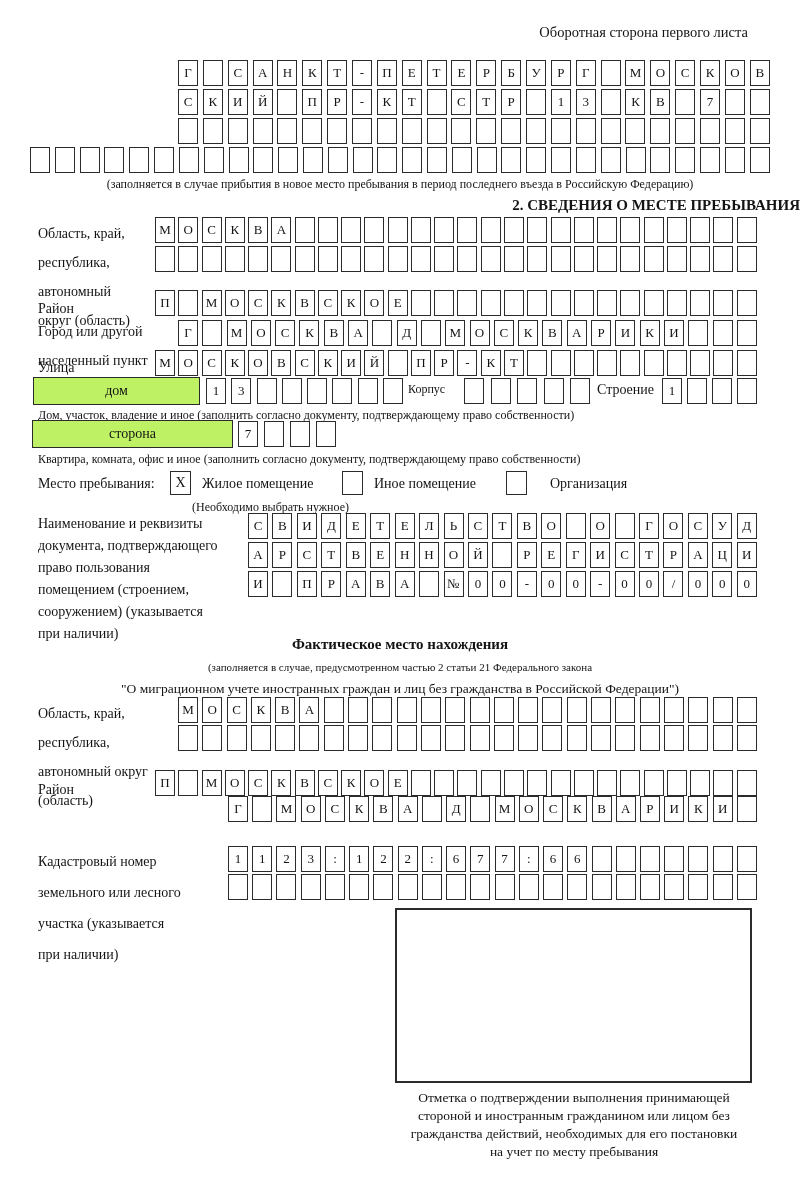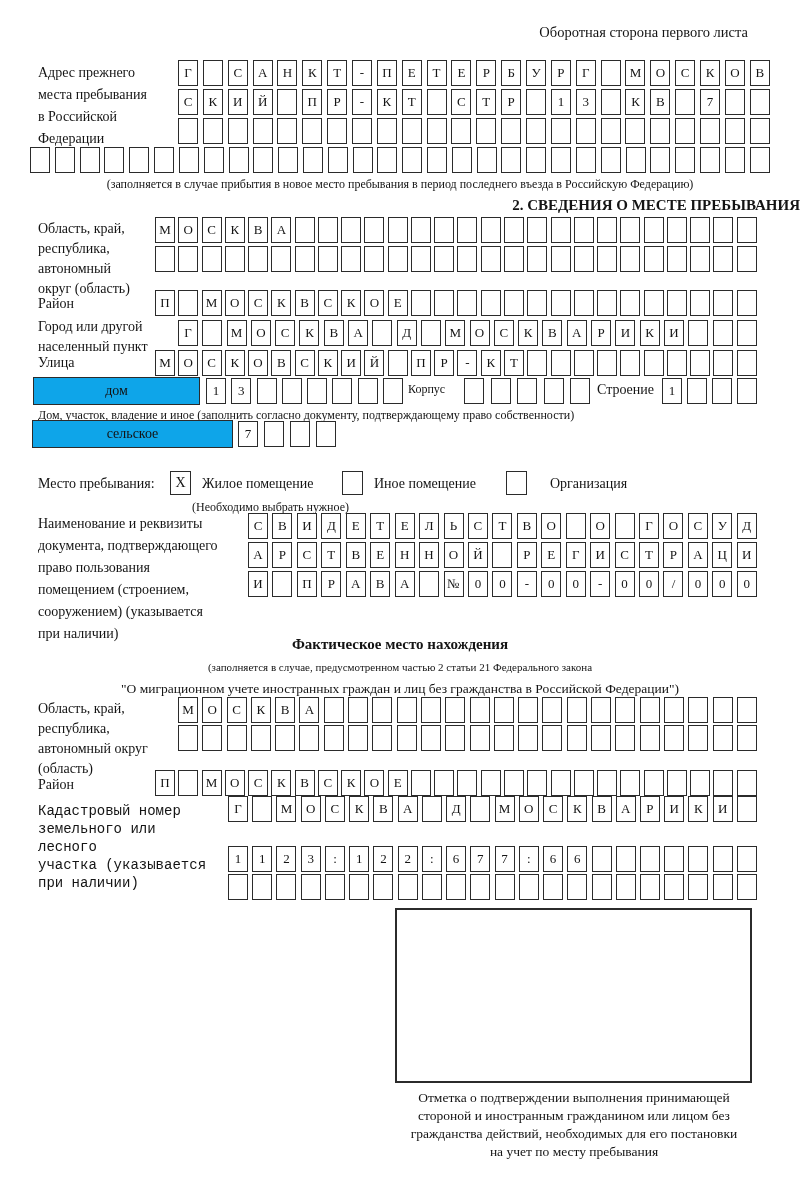--- a/index.html
+++ b/index.html
@@ -1,54 +1,50 @@
 <!DOCTYPE html>
 <html><head>
 <meta charset="utf-8">
 <style>
   html,body{margin:0;padding:0;background:#fff;}
   .page{
     position:relative;width:800px;height:1180px;background:#fff;
     font-family:"Liberation Serif","DejaVu Serif",serif;color:#141414;overflow:hidden;
   }
   .abs{position:absolute;}
-  .label{font-size:14px;line-height:20px;white-space:pre-line;}
+  .label{font-size:14px;line-height:29px;white-space:pre-line;}
   .lh21{line-height:21px;}
   .note{font-size:12px;}
   .center{left:0;width:800px;text-align:center;}
   .hdr{font-weight:bold;font-size:15px;}
   .cellrow{position:absolute;display:flex;justify-content:space-between;height:26px;}
   .cell{
     width:20px;height:26px;border:1.5px solid #2b2b2b;box-sizing:border-box;flex:0 0 auto;
     display:flex;align-items:center;justify-content:center;
     font-size:13px;background:#fff;
   }
   .boxlabel{
-    position:absolute;border:1.5px solid #2b2b2b;box-sizing:border-box;background:#0ea5e9;
+    position:absolute;border:1.5px solid #2b2b2b;box-sizing:border-box;background:#bef264;
     display:flex;align-items:center;justify-content:center;font-size:14px;
   }
   .checkbox{
     position:absolute;width:21px;height:24px;border:1.5px solid #2b2b2b;box-sizing:border-box;
     display:flex;align-items:center;justify-content:center;font-size:14px;background:#fff;
   }
   .opt{position:absolute;font-size:14px;}
   .stampbox{position:absolute;border:2px solid #2b2b2b;box-sizing:border-box;background:#fff;}
   .caption{font-size:13.5px;line-height:18px;text-align:center;white-space:pre-line;}
 </style>
 </head>
 <body>
 
 <div class="page">
 
   <div class="abs" style="top:24px;right:52px;font-size:14.5px;">Оборотная сторона первого листа</div>
 
-  <div class="abs label" style="left:38px;top:62px;width:150px;line-height:22px;">Адрес прежнего
-места пребывания
-в Российской
-Федерации</div>
   <div class="cellrow" style="left:178px;top:60px;width:592px;">
       <span class="cell">Г</span>
       <span class="cell"></span>
       <span class="cell">С</span>
       <span class="cell">А</span>
       <span class="cell">Н</span>
       <span class="cell">К</span>
       <span class="cell">Т</span>
       <span class="cell">-</span>
       <span class="cell">П</span>
@@ -327,27 +323,28 @@
     </div>
   <div class="abs" style="left:597px;top:382px;font-size:14px;">Строение</div>
   <div class="cellrow" style="left:662px;top:378px;width:95px;">
       <span class="cell">1</span>
       <span class="cell"></span>
       <span class="cell"></span>
       <span class="cell"></span>
     </div>
   <div class="abs note" style="left:38px;top:408px;">Дом, участок, владение и иное (заполнить согласно документу, подтверждающему право собственности)</div>
 
-  <div class="boxlabel" style="left:32px;top:420px;width:201px;height:28px;">сельское</div>
+  <div class="boxlabel" style="left:32px;top:420px;width:201px;height:28px;">сторона</div>
   <div class="cellrow" style="left:238px;top:421px;width:98px;">
       <span class="cell">7</span>
       <span class="cell"></span>
       <span class="cell"></span>
       <span class="cell"></span>
     </div>
+  <div class="abs note" style="left:38px;top:452px;">Квартира, комната, офис и иное (заполнить согласно документу, подтверждающему право собственности)</div>
 
   <div class="abs" style="left:38px;top:476px;font-size:14px;">Место пребывания:</div>
   <span class="checkbox" style="left:170px;top:471px;">X</span>
   <div class="opt" style="left:202px;top:476px;">Жилое помещение</div>
   <span class="checkbox" style="left:342px;top:471px;"></span>
   <div class="opt" style="left:374px;top:476px;">Иное помещение</div>
   <span class="checkbox" style="left:506px;top:471px;"></span>
   <div class="opt" style="left:550px;top:476px;">Организация</div>
   <div class="abs note" style="left:192px;top:500px;">(Необходимо выбрать нужное)</div>
 
@@ -536,21 +533,21 @@
       <span class="cell">К</span>
       <span class="cell">В</span>
       <span class="cell">А</span>
       <span class="cell">Р</span>
       <span class="cell">И</span>
       <span class="cell">К</span>
       <span class="cell">И</span>
       <span class="cell"></span>
     </div>
 
-  <div class="abs label" style="left:38px;top:802px;line-height:18px;width:180px;font-family:Liberation Mono, monospace;">Кадастровый номер
+  <div class="abs label" style="left:38px;top:846px;line-height:31px;width:180px;">Кадастровый номер
 земельного или лесного
 участка (указывается
 при наличии)</div>
   <div class="cellrow" style="left:228px;top:846px;width:529px;">
       <span class="cell">1</span>
       <span class="cell">1</span>
       <span class="cell">2</span>
       <span class="cell">3</span>
       <span class="cell">:</span>
       <span class="cell">1</span>

